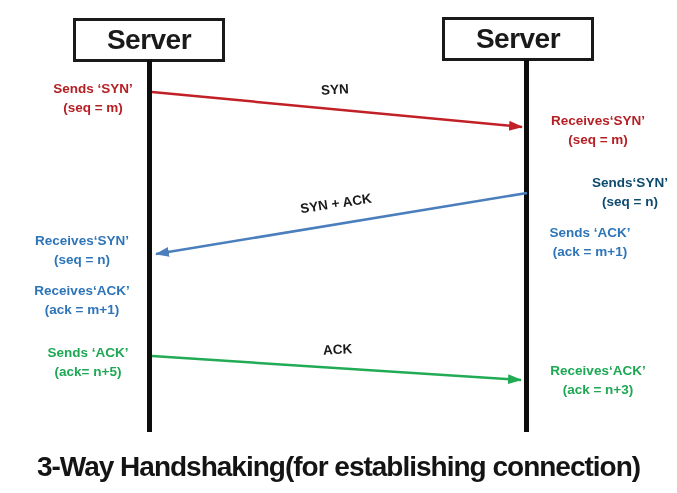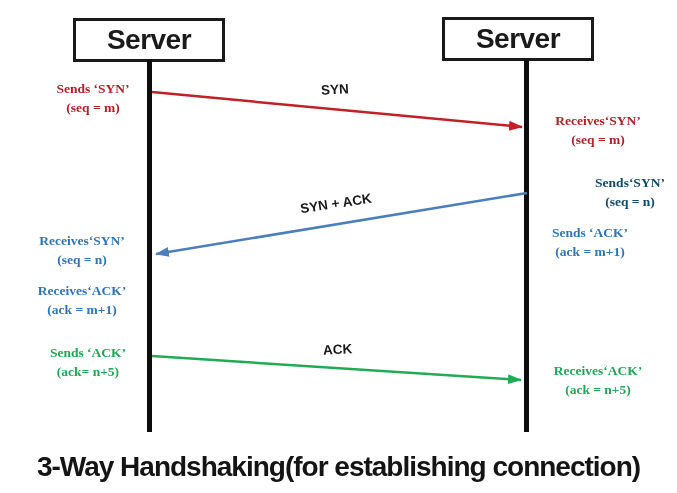--- a/index.html
+++ b/index.html
@@ -38,21 +38,20 @@
   .msg-syn{left:321px;top:82px;transform:rotate(-3deg);}
   .msg-synack{left:300px;top:196px;transform:rotate(-8.5deg);}
   .msg-ack{left:323px;top:342px;transform:rotate(-3deg);}
   .note{
     position:absolute;
     width:132px;
     text-align:center;
     font-size:13.5px;font-weight:bold;
     line-height:19px;
     white-space:nowrap;
-    font-family:Liberation Serif, serif;
   }
   .note div{white-space:nowrap;}
   .n-c1{left:27px;top:79px;}
   .n-c2{left:16px;top:231px;}
   .n-c3{left:16px;top:281px;}
   .n-c4{left:22px;top:343px;}
   .n-s1{left:532px;top:111px;}
   .n-s2{left:524px;top:173px;}
   .n-s3{left:524px;top:223px;}
   .n-s4{left:532px;top:361px;}
@@ -130,20 +129,20 @@
   <div class="note n-s2" style="color: #0c4a6e; padding-left: 40px;">
     <div>Sends‘SYN’</div>
     <div>(seq = n)</div>
   </div>
   <div class="note n-s3" style="color: rgb(46, 117, 184);">
     <div>Sends ‘ACK’</div>
     <div>(ack = m+1)</div>
   </div>
   <div class="note n-s4" style="color: rgb(30, 168, 84);">
     <div>Receives‘ACK’</div>
-    <div>(ack = n+5)</div>
+    <div>(ack = n+3)</div>
   </div>
 
   <div class="caption">
     <span>3-Way Handshaking(for establishing connection)</span>
   </div>
 
 </div>
 
 </body></html>

